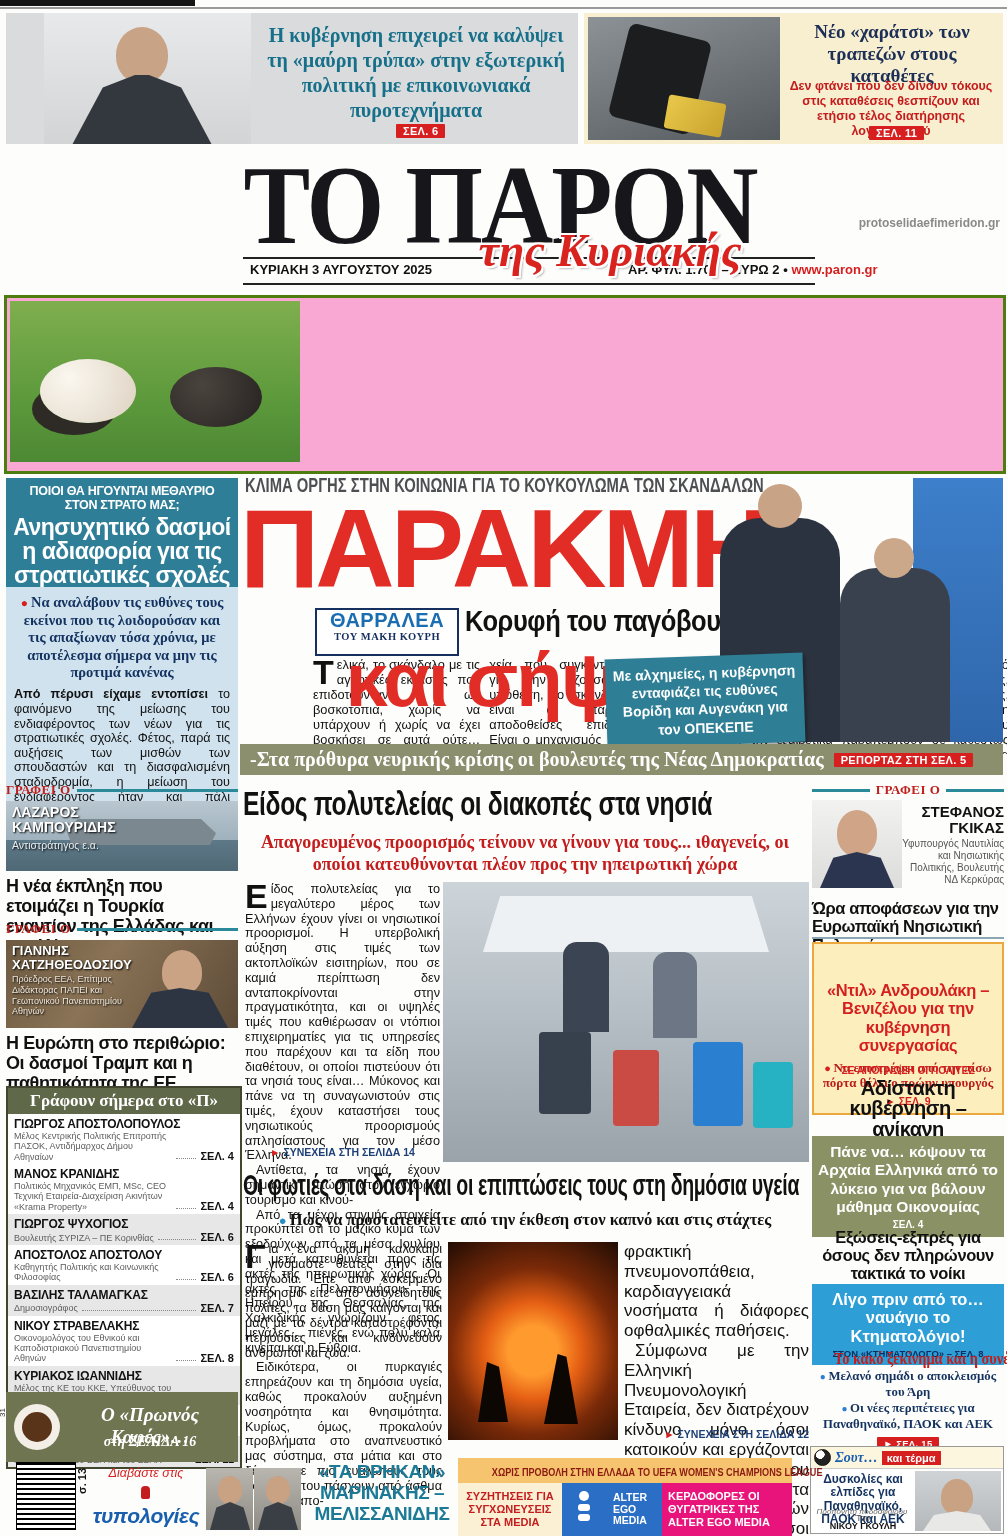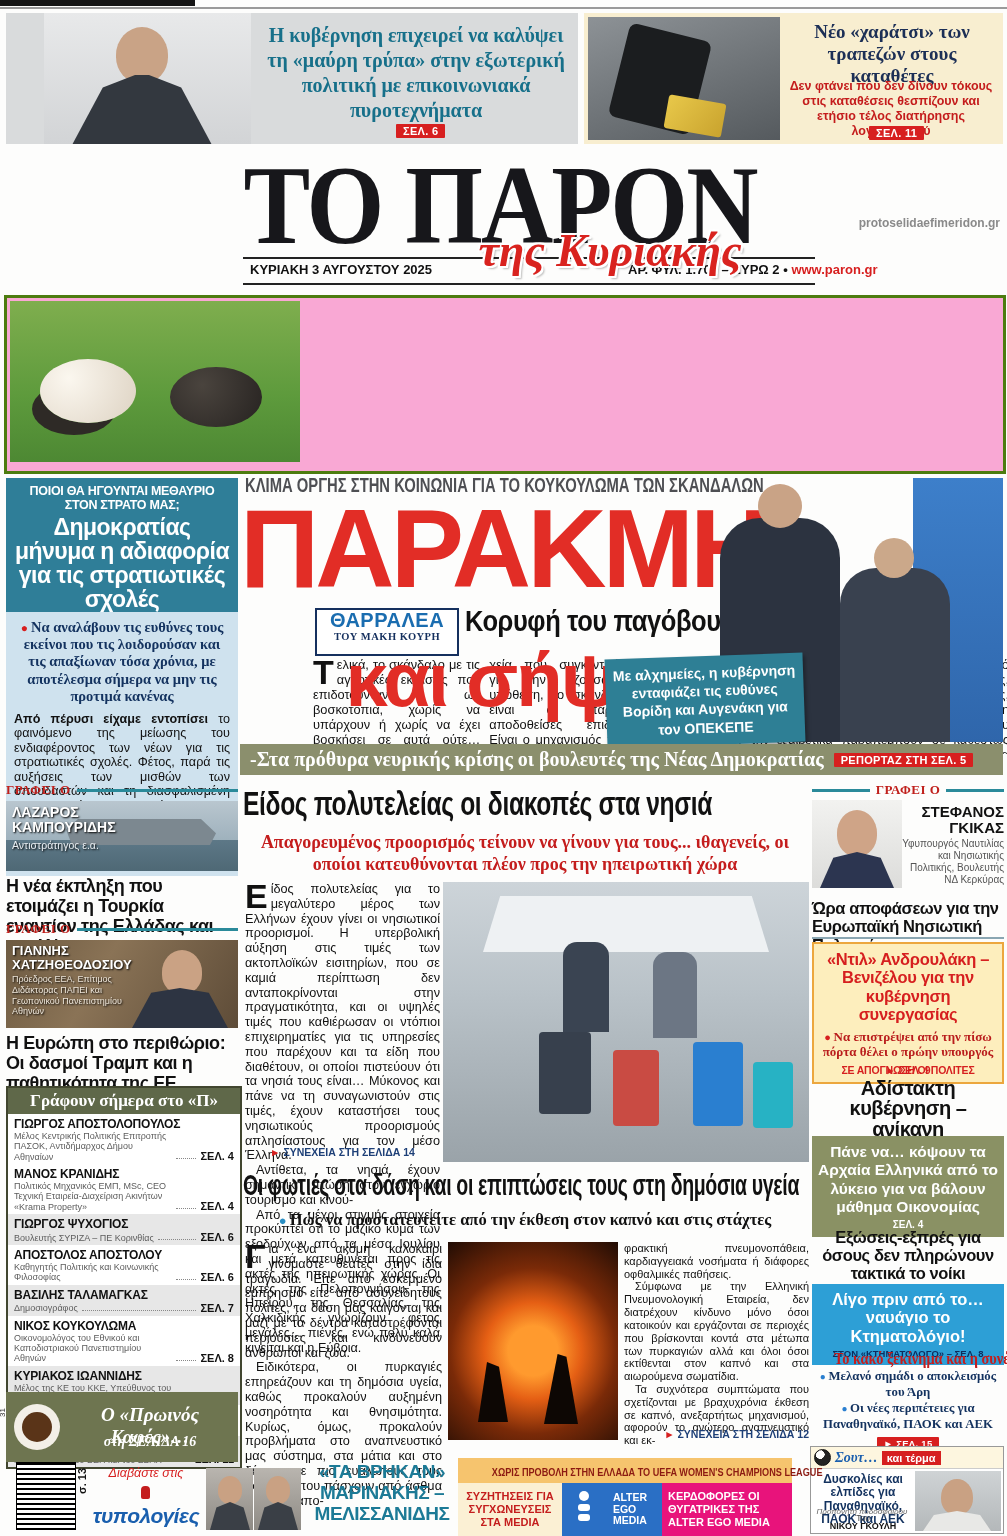--- a/index.html
+++ b/index.html
@@ -150,21 +150,21 @@
   
   #gikas{left:812px;top:782px;width:192px;}
   #ph-gkikas{position:absolute;left:0;top:18px;width:90px;height:88px;background:linear-gradient(180deg,#f2f2f0 0%,#dcdcda 100%);}
   #ph-gkikas::before{content:"";position:absolute;left:25px;top:10px;width:40px;height:46px;border-radius:50% 50% 45% 45%;background:#cfa487;}
   #ph-gkikas::after{content:"";position:absolute;left:8px;top:52px;width:74px;height:36px;background:#2c3550;clip-path:polygon(18% 16%,50% 0,82% 16%,100% 100%,0 100%);}
   #gikas .nm{position:absolute;left:94px;top:22px;width:98px;text-align:right;font-weight:800;font-size:15px;line-height:1.05;}
   #gikas .ro{position:absolute;left:86px;top:56px;width:106px;text-align:right;color:#555;font-size:10px;line-height:1.2;}
   #gikas .wr-h{position:absolute;left:0;top:112px;width:192px;font-size:16.5px;}
   #gikas .wr-pg{position:absolute;left:0;top:150px;width:192px;}
   #deal{left:812px;top:942px;width:192px;background:#fdeebd;border:2px solid #eca73e;text-align:center;padding:6px 5px;box-sizing:border-box;}
-  #deal .h{color:#d61f1f;font-weight:800;font-size:16.5px;line-height:1.12;letter-spacing:-.3px;}
+  #deal .h{color:#d61f1f;font-weight:800;font-size:16.5px;line-height:1.12;letter-spacing:-.3px;margin-top:31px;}
   #deal .b{color:#b91c1c;font-family:"Liberation Serif",serif;font-weight:bold;font-size:13px;line-height:1.2;margin-top:5px;}
   #deal .b::before{content:"● ";color:#d71f1f;font-size:11px;}
   #deal .pg{color:#d61f1f;font-weight:bold;font-size:10.5px;margin-top:4px;}
   #deal .pg::before{content:"► ";}
   #adist{left:812px;top:1064px;width:192px;text-align:center;}
   #adist .k{color:#d61f1f;font-weight:bold;font-size:10.5px;letter-spacing:-.2px;}
   #adist .h{font-weight:800;font-size:20px;line-height:1.02;letter-spacing:-.5px;margin-top:2px;}
   #adist .pg{color:#d61f1f;font-weight:bold;font-size:10px;margin-top:2px;}
   #adist .pg::before{content:"► ";}
   #archaia{left:812px;top:1136px;width:192px;background:#8a9164;color:#fff;text-align:center;padding:7px 6px;box-sizing:border-box;}
@@ -201,21 +201,21 @@
   #fire-head .cx{font-weight:800;font-size:30px;letter-spacing:-.5px;transform:scaleX(.65);}
   #fire-sub{left:250px;top:1210px;width:550px;text-align:center;font-family:"Liberation Serif",serif;
       font-weight:bold;font-size:16.5px;color:#111;}
   #fire-sub::before{content:"● ";color:#2a8fc4;font-size:13px;}
   #fire-l{left:245px;top:1242px;width:197px;height:200px;font-size:12.7px;line-height:1.165;}
   #fire-l p{margin:0;} #fire-l p + p{text-indent:11px;}
   #ph-fire{left:448px;top:1242px;width:170px;height:198px;background:
       radial-gradient(circle at 50% 55%,#ff9a2e 0 18%,#e55f14 35%,#7a2a08 60%,#200c04 100%);}
   #ph-fire::before{content:"";position:absolute;left:30px;top:120px;width:30px;height:60px;background:#0d0704;clip-path:polygon(30% 0,70% 8%,100% 100%,0 100%);}
   #ph-fire::after{content:"";position:absolute;left:96px;top:112px;width:34px;height:70px;background:#0d0704;clip-path:polygon(40% 0,66% 4%,100% 100%,0 100%);}
-  #fire-r{left:624px;top:1242px;width:185px;height:186px;font-size:11px;line-height:1.165;}
+  #fire-r{left:624px;top:1242px;width:185px;height:186px;font-size:17px;line-height:1.165;}
   #fire-r p{margin:0;} #fire-r p + p{text-indent:11px;}
   #fire-cont{left:624px;top:1428px;width:185px;text-align:right;}
   
   #edge31{left:-2px;top:1408px;font-size:8px;color:#333;transform:rotate(-90deg);}
   #barcode{left:16px;top:1462px;width:58px;height:66px;background:repeating-linear-gradient(180deg,#000 0 2px,#fff 2px 5px);border:1px solid #000;}
   #typo{left:88px;top:1466px;width:116px;text-align:center;}
   #typo .l1{color:#d61f1f;font-weight:normal;font-style:italic;font-size:12.5px;}
   #typo .l2{color:#1a5fae;font-weight:800;font-style:italic;font-size:21px;letter-spacing:-.5px;}
   #typo .mic{display:inline-block;width:9px;height:13px;background:#c41d1d;border-radius:4px 4px 2px 2px;margin-right:2px;}
   #typo .l3{color:#1c2f56;font-weight:bold;font-size:8.5px;line-height:1.2;margin-top:7px;}
@@ -287,21 +287,21 @@
       <div class="c">χεία που συγκεντρώνονται για την όζουσα αυτή υπόθεση, το σκάνδαλο δεν είναι οι παρανόμως αποδοθείσες επιδοτήσεις. Είναι ο μηχανισμός που είχε στηθεί από κυβερνητικούς παράγοντες, επίορκους υπαλλήλους, κακοποιούς, ανθρώπους της νύχτας κ.λπ., για να παραμένουν ερμητικά κλειστά τα στόματα όσων</div>
       <div class="c">γνώριζαν, λόγω θέσεως ή υπηρεσιακής απασχόλησης, το… πάρτι που γινόταν και θα μπορούσαν να… χαλάσουν τη σούπα αυτών που έστησαν την εξαιρετικά κερδοφόρα αλλά και βρώμικη αυτή ιστορία. Οι μεθοδεύσεις που ακολουθούσε το κύκλωμα για να διασφαλίζει τη σιωπή όσων μπορούσαν να</div>
       <div class="c">ξέρουν –από χρηματισμό μέχρι εκβιασμούς, απειλές, ξυλοδαρμούς, διώξεις, παραπομπές, στάση πληρωμών κ.λπ., που παραπέμπουν σε καθεστώς μαφίας–, δείχνουν ότι, πέρα από την πολιτική διάσταση, υπάρχουν πολλές κακουργηματικού τύπου ενέργειες που πρέπει να διε-</div>
     </div>
     <div class="abs cont" id="op-cont">ΣΥΝΕΧΕΙΑ ΣΤΗ ΣΕΛΙΔΑ 14</div>
   </div>
 
   <div class="abs" id="military">
     <div id="mil-head">
       <div class="k">ΠΟΙΟΙ ΘΑ ΗΓΟΥΝΤΑΙ ΜΕΘΑΥΡΙΟ ΣΤΟΝ ΣΤΡΑΤΟ ΜΑΣ;</div>
-      <div class="h">Δημοκρατίας μήνυμα η αδιαφορία για τις στρατιωτικές σχολές</div>
+      <div class="h">Ανησυχητικό δασμοί η αδιαφορία για τις στρατιωτικές σχολές</div>
     </div>
     <div id="mil-body">
       <div class="lead">Να αναλάβουν τις ευθύνες τους εκείνοι που τις λοιδορούσαν και τις απαξίωναν τόσα χρόνια, με αποτέλεσμα σήμερα να μην τις προτιμά κανένας</div>
       <div class="bt"><b>Από πέρυσι είχαμε εντοπίσει</b><span> το φαινόμενο της μείωσης του ενδιαφέροντος των νέων για τις στρατιωτικές σχολές. Φέτος, παρά τις αυξήσεις των μισθών των σπουδαστών και τη διασφαλισμένη σταδιοδρομία, η μείωση του ενδιαφέροντος ήταν και πάλι σημαντική. Τι σημαίνει αυτό; Τι κινδύνους εγκυμονεί για τον τόπο μας; Τι συνέπειες μπορεί να έχει η</span></div>
       <div class="cont">ΣΥΝΕΧΕΙΑ ΣΤΗ ΣΕΛΙΔΑ 14</div>
     </div>
   </div>
 
   <div class="abs" id="main-kick"><span class="cx">ΚΛΙΜΑ ΟΡΓΗΣ ΣΤΗΝ ΚΟΙΝΩΝΙΑ ΓΙΑ ΤΟ ΚΟΥΚΟΥΛΩΜΑ ΤΩΝ ΣΚΑΝΔΑΛΩΝ</span></div>
   <div class="abs" id="main-h1">ΠΑΡΑΚΜΗ</div>
@@ -379,21 +379,21 @@
     </div>
     <div class="row g">
       <div class="nm">ΒΑΣΙΛΗΣ ΤΑΛΑΜΑΓΚΑΣ</div>
       <div class="sb">
           <div class="ds">Δημοσιογράφος</div>
           <div class="fil"></div>
           <div class="pg">ΣΕΛ. 7</div>
         </div>
     </div>
     <div class="row">
-      <div class="nm">ΝΙΚΟΣ ΚΟΥΚΟΥΛΩΜΑ</div>
+      <div class="nm">ΝΙΚΟΥ ΣΤΡΑΒΕΛΑΚΗΣ</div>
       <div class="sb">
           <div class="ds">Οικονομολόγος του Εθνικού και Καποδιστριακού Πανεπιστημίου Αθηνών</div>
           <div class="fil"></div>
           <div class="pg">ΣΕΛ. 8</div>
         </div>
     </div>
     <div class="row g">
       <div class="nm">ΚΥΡΙΑΚΟΣ ΙΩΑΝΝΙΔΗΣ</div>
       <div class="sb">
           <div class="ds">Μέλος της ΚΕ του ΚΚΕ, Υπεύθυνος του Τμήματος Παιδείας και Έρευνας</div>

